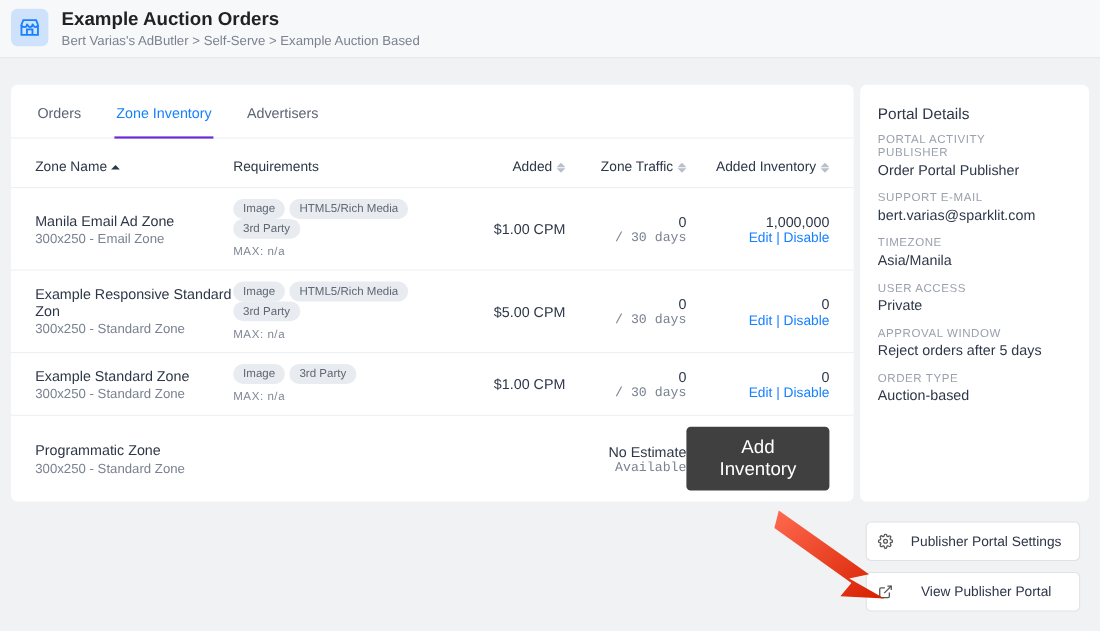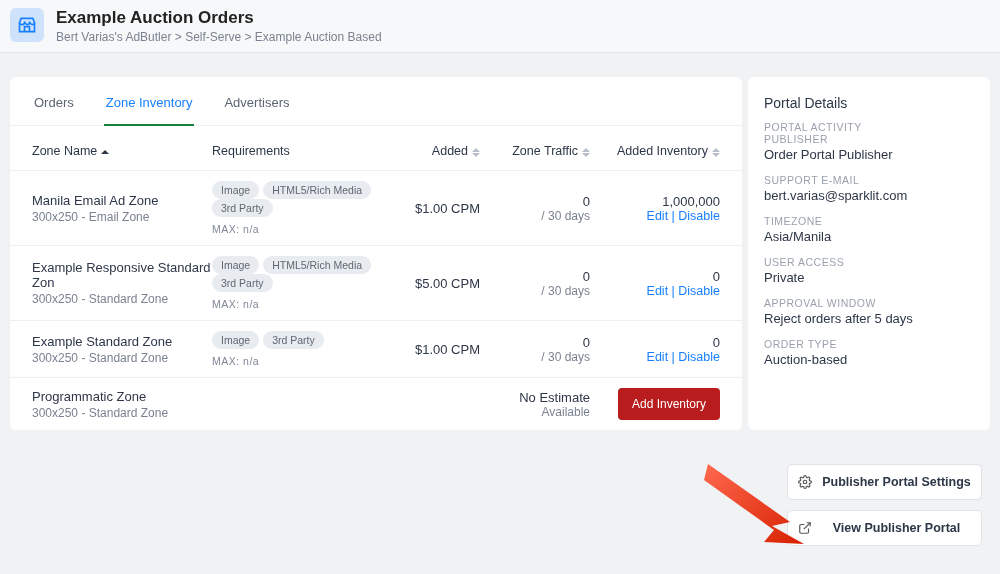--- a/index.html
+++ b/index.html
@@ -6,45 +6,45 @@
     body { width: 1000px; height: 574px; font-family: -apple-system, BlinkMacSystemFont, 'Segoe UI', sans-serif; font-size: 13px; background: #f1f2f4; color: #2d3748; }
     .header { background: #f7f8f9; border-bottom: 1px solid #e3e5e8; display: flex; align-items: flex-start; padding: 8px 14px 8px 10px; }
     .logo-box { width: 34px; height: 34px; background: #cfe2fb; border-radius: 6px; display: flex; align-items: center; justify-content: center; margin-right: 12px; }
     .logo-box svg { width: 20px; height: 20px; }
     .title { font-size: 17px; font-weight: 600; color: #222; line-height: 1.2; }
     .breadcrumb { font-size: 12px; color: #7a8291; margin-top: 2px; }
     .content-wrap { display: flex; padding: 24px 10px 10px 10px; gap: 6px; }
     .main-card { background: #fff; border-radius: 6px; flex: 1; }
     .tabs { display: flex; padding: 14px 22px 0 22px; border-bottom: 1px solid #edf0f3; gap: 28px; }
     .tab { padding: 4px 2px 14px 2px; font-size: 13px; color:#5c6573; cursor: pointer; }
-    .tab.active { color: #1780ff; border-bottom: 2px solid #15803d; margin-bottom: -1px; font-weight: 500; }
+    .tab.active { color: #1780ff; border-bottom: 2px solid #6d28d9; margin-bottom: -1px; font-weight: 500; }
     .table-header, .row { display: flex; align-items: center; padding: 12px 22px; }
     .table-header { padding-top: 18px; padding-bottom: 12px; font-size: 12.5px; color: #2d3748; font-weight: 500;}
     .row { border-top: 1px solid #edf0f3; padding-top: 10px; padding-bottom: 10px; }
     .col-name { flex: 0 0 180px; }
     .col-req { flex: 1; }
     .col-rate { flex: 0 0 100px; text-align: right; }
     .col-traffic { flex: 0 0 110px; text-align: right; }
     .col-inv { flex: 0 0 130px; text-align: right; }
     .zone-title { font-size: 13px; color: #2d3748; }
     .zone-sub { font-size: 12px; color: #7a8291; margin-top: 2px; }
     .tag { display: inline-block; background: #e8ebef; color: #606873; font-size: 10.5px; padding: 3px 9px; border-radius: 10px; margin-right: 4px; }
     .max-line { font-size: 10.5px; color: #808896; letter-spacing: 0.5px; margin-top: 6px; }
-    .sub-small { font-size: 12px; color: #7a8291; }
+    .sub-small { font-size: 12px; color: #7a8291; font-family: Liberation Mono, monospace; }
     .link-blue { color: #1780ff; cursor: pointer; font-size: 12.5px; }
-    .btn-primary { background: #b91c1c; color: #fff; border: none; border-radius: 4px; padding: 9px 14px; font-size: 12px; cursor: pointer; }
-    .sidebar { width: 242px; background: #fff; border-radius: 6px; padding: 18px 16px; font-size: 12.5px; }
+    .btn-primary { background: #404040; color: #fff; border: none; border-radius: 4px; padding: 9px 14px; font-size: 17px; cursor: pointer; }
+    .sidebar { width: 208px; background: #fff; border-radius: 6px; padding: 18px 16px; font-size: 12.5px; }
     .sidebar h3 { font-size: 14px; font-weight: 500; color: #2d3748; margin-bottom: 10px; }
     .label-sm { font-size: 10.5px; letter-spacing: 0.5px; color: #9aa1ad; text-transform: uppercase; }
     .val { color: #2d3748; font-size: 13px; margin-bottom: 12px; margin-top: 2px; }
     .toggle-row { display: flex; align-items: center; gap: 10px; margin-top: 6px; margin-bottom: 14px;}
     .toggle { width: 38px; height: 20px; background: #1780ff; border-radius: 10px; position: relative; cursor: pointer; }
     .toggle-knob { width: 18px; height: 18px; background: #fff; border-radius: 50%; position: absolute; top: 1px; right: 1px; }
     .active-lbl { font-weight: 600; font-size: 13px;}
-    .side-buttons { position: absolute; right: 18px; bottom: 18px; width: 195px; font-weight: bold; }
+    .side-buttons { position: absolute; right: 18px; bottom: 8px; width: 195px; }
     .side-btn { display: flex; align-items: center; background: #fff; border: 1px solid #dfe2e6; border-radius: 5px; padding: 10px 10px; font-size: 12.5px; color: #2d3748; margin-bottom: 10px; cursor: pointer; gap: 10px; }
     .side-btn span.lbl { flex: 1; text-align: center; }
     .sort-icon { display: inline-flex; flex-direction: column; margin-left: 4px; vertical-align: middle; gap: 1px;}
     .sort-caret { width: 0; height: 0; border-left: 4px solid transparent; border-right: 4px solid transparent; }
     .sort-up { border-bottom: 4px solid #b8becb; }
     .sort-down { border-top: 4px solid #b8becb; }
     .sort-up.active { border-bottom-color: #2d3748; }
     .arrow-overlay { position: absolute; pointer-events: none; }
     .page-wrap { position: relative; width: 1000px; height: 574px; }
   </style>

